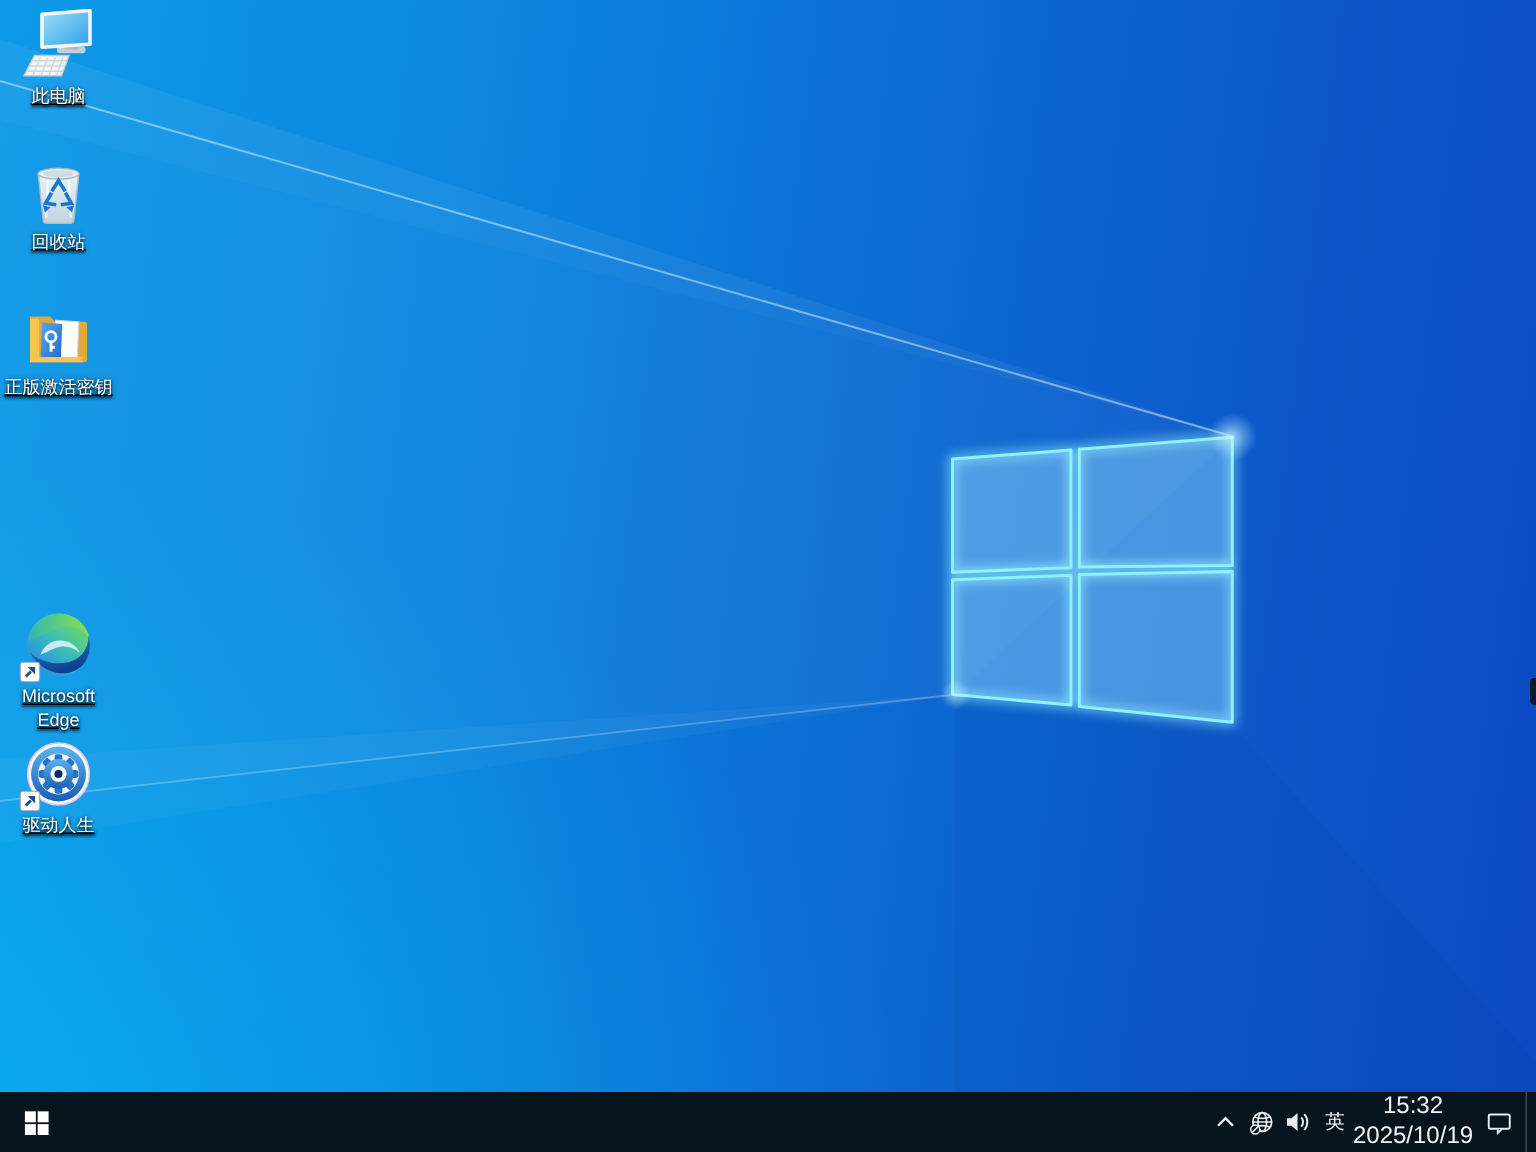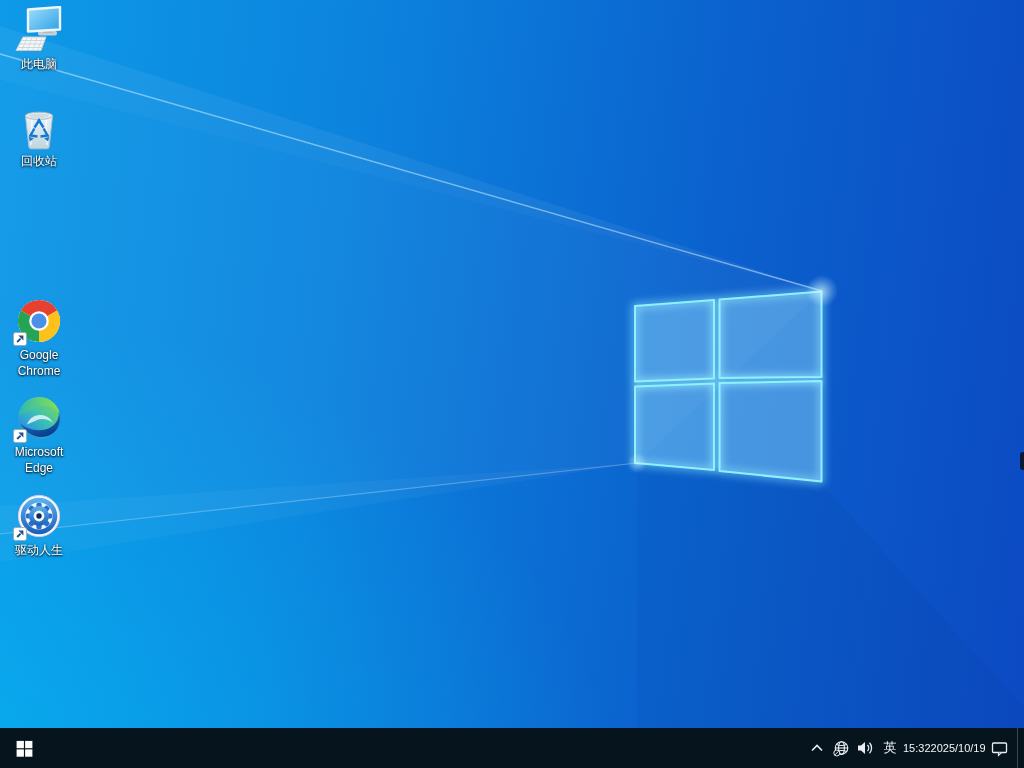--- a/index.html
+++ b/index.html
@@ -13,20 +13,21 @@
       linear-gradient(97deg, #0d9ae8 0%, #0c84de 32%, #0b62ce 66%, #0c49c2 100%);
   }
 
   svg.wall { position:absolute; left:0; top:0; width:1024px; height:768px; }
 
   
   .icon-cell {
     position:absolute; left:1px; width:76px;
     display:flex; flex-direction:column; align-items:center;
     cursor:default;
+    text-decoration:underline;
   }
   .icon-cell .glyph { position:relative; width:48px; height:48px; }
   .icon-cell .glyph svg { display:block; }
   .icon-cell .badge {
     position:absolute; left:-2px; bottom:-1px; width:14px; height:14px;
   }
   .icon-label {
     margin-top:3px; font-size:12px; line-height:1.3; color:#ffffff;
     text-align:center; max-width:74px;
     text-shadow:0 1px 2px rgba(0,0,0,0.95), 0 0 3px rgba(0,0,0,0.6);
@@ -44,23 +45,23 @@
   .tray {
     margin-left:auto; display:flex; align-items:center; height:40px;
   }
   .tray-btn {
     height:40px; display:flex; align-items:center; justify-content:center;
     cursor:pointer; color:#e9eef2;
   }
   .w24 { width:24px; } .w26 { width:26px; }
   .ime { font-size:13px; color:#f2f5f7; }
   .clock {
-    width:78px; height:40px; display:flex; flex-direction:row;
+    width:78px; height:40px; display:flex; flex-direction:column;
     align-items:center; justify-content:flex-start; color:#f2f5f7;
-    font-size:11px; line-height:1.28; cursor:pointer; text-align:center;
+    font-size:16px; line-height:1.28; cursor:pointer; text-align:center;
   }
   .ac-btn { width:36px; }
   .tb-sep { width:1px; height:40px; background:rgba(255,255,255,0.22); }
   .show-desktop { width:6px; height:40px; cursor:pointer; }
 
   .edge-tab {
     position:absolute; right:0; top:452px; width:4px; height:18px;
     background:#0c1734; border-radius:3px 0 0 3px; cursor:pointer;
   }
 </style>
@@ -148,41 +149,42 @@
           <path d="M19.4,25.5 L15.4,32.5 L22.5,33.5"></path>
         </g>
         <polygon points="24,15 21.5,19.5 26.5,19.5" fill="#1878d0"></polygon>
         <polygon points="34.4,33.8 29.2,35.2 33,38.6" fill="#1878d0"></polygon>
         <polygon points="13.6,33.8 18.8,35.2 15,38.6" fill="#1878d0"></polygon>
       </svg>
     </div>
     <div class="icon-label">回收站</div>
   </div>
 
-
-  <div class="icon-cell" style="top:297px">
-    <div class="glyph">
-      <svg width="48" height="48" viewBox="0 0 48 48">
-        <circle cx="24" cy="24" r="21" fill="#ffffff"></circle>
-        <path d="M24,24 L5.81,13.5 A21,21 0 0 1 42.19,13.5 Z" fill="#e8402e"></path>
-        <path d="M24,24 L42.19,13.5 A21,21 0 0 1 24,45 Z" fill="#fcc21b"></path>
-        <path d="M24,24 L24,45 A21,21 0 0 1 5.81,13.5 Z" fill="#26a455"></path>
-        <circle cx="24" cy="24" r="9.8" fill="#ffffff"></circle>
-        <circle cx="24" cy="24" r="7.6" fill="#4a8fe8"></circle>
-      </svg>
-      <svg class="badge" viewBox="0 0 14 14">
-        <rect x="0.5" y="0.5" width="13" height="13" rx="2" fill="#ffffff" stroke="#9aa6ad" stroke-width="0.8"></rect>
-        <path d="M4.2,10 L7.6,6.6" stroke="#1d4e89" stroke-width="1.9" fill="none"></path>
-        <polygon points="5.4,3.6 10.4,3.6 10.4,8.6" fill="#1d4e89"></polygon>
-      </svg>
-    </div>
-    <div class="icon-label">Google Chrome</div>
-  </div>
-
-  <div class="icon-cell" style="top:394px">
+  <div class="icon-cell" style="top:200px">
+    <div class="glyph">
+      <svg width="48" height="48" viewBox="0 0 48 48">
+        <defs>
+          <linearGradient id="folBlue" x1="0" y1="0" x2="1" y2="1">
+            <stop offset="0" stop-color="#58a8f2"></stop>
+              <stop offset="1" stop-color="#2068c8"></stop>
+          </linearGradient>
+        </defs>
+        <path d="M5,11 L18.5,11 L21.5,14.5 L41,14.5 Q43,14.5 43,16.5 L43,39.5 Q43,41.5 41,41.5 L5,41.5 Z" fill="#e2a93c"></path>
+        <polygon points="22,13.5 37.5,14.5 36.5,40.8 21,39.8" fill="#fdfdfd" stroke="#d5d5d5" stroke-width="0.8"></polygon>
+        <polygon points="13,15 26.5,16 25.5,41 12,40" fill="url(#folBlue)"></polygon>
+        <circle cx="19" cy="24.5" r="3.4" fill="none" stroke="#ffffff" stroke-width="1.9"></circle>
+        <path d="M19,27.9 L19,34.5 M19,31.5 L21.6,31.5" stroke="#ffffff" stroke-width="1.9"></path>
+        <polygon points="5,12.5 11,12.5 11,38 40,38 40,41.5 5,41.5" fill="#f6c74e"></polygon>
+      </svg>
+    </div>
+    <div class="icon-label">正版激活密钥</div>
+  </div>
+
+
+  <div class="icon-cell" style="top:406px">
     <div class="glyph">
       <svg width="48" height="48" viewBox="0 0 48 48">
         <defs>
           <linearGradient id="egBase" x1="0.9" y1="0.05" x2="0.1" y2="0.9">
             <stop offset="0" stop-color="#7edb4d"></stop>
               <stop offset="0.45" stop-color="#3ec3ae"></stop>
             <stop offset="0.78" stop-color="#2f9fd8"></stop>
               <stop offset="1" stop-color="#2a8ed0"></stop>
           </linearGradient>
           <linearGradient id="egGreen" x1="0" y1="0" x2="1" y2="0">

